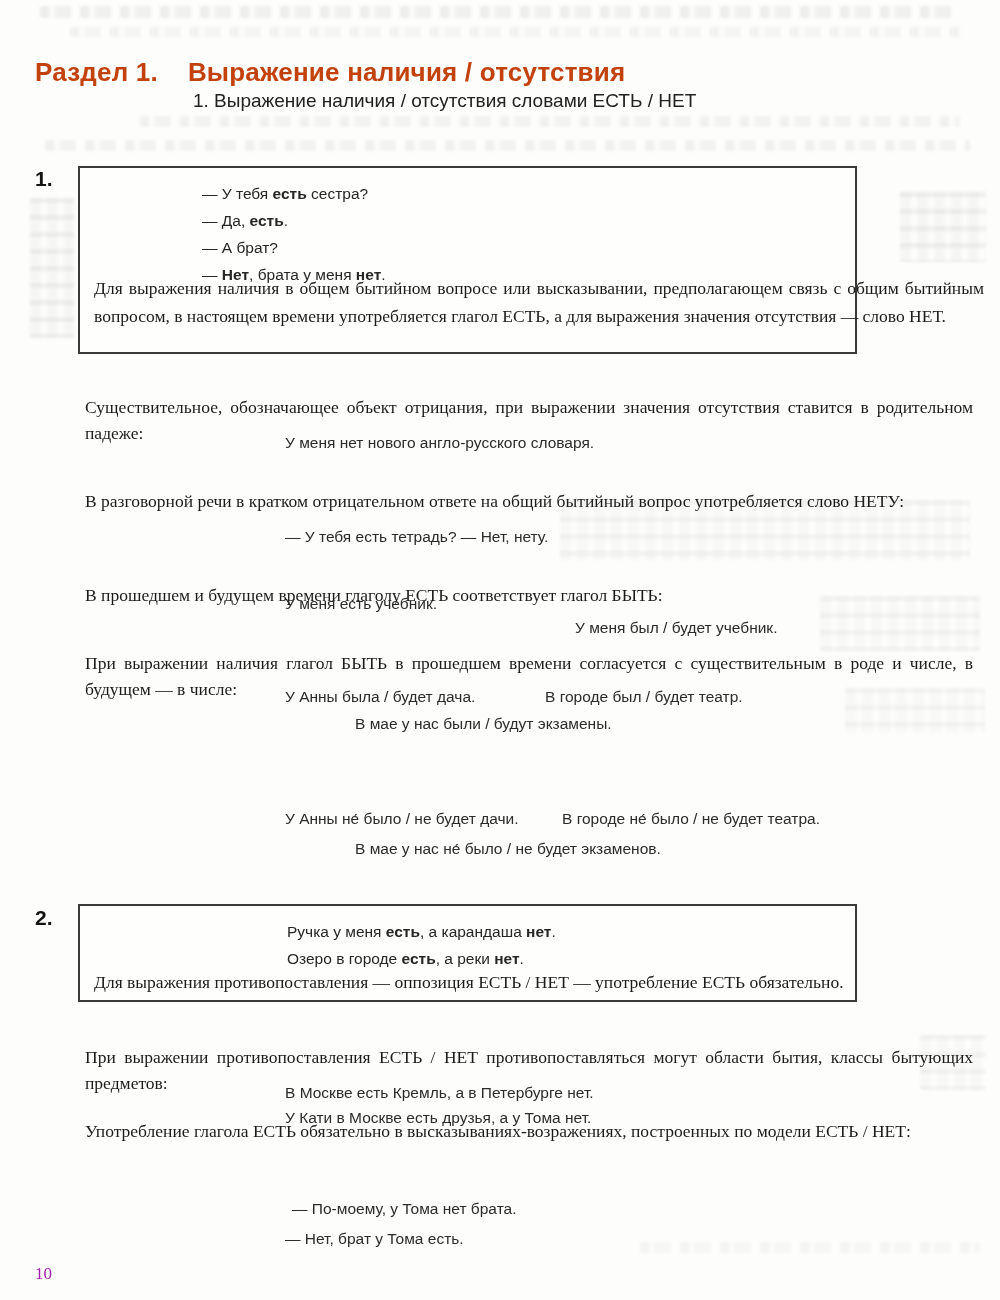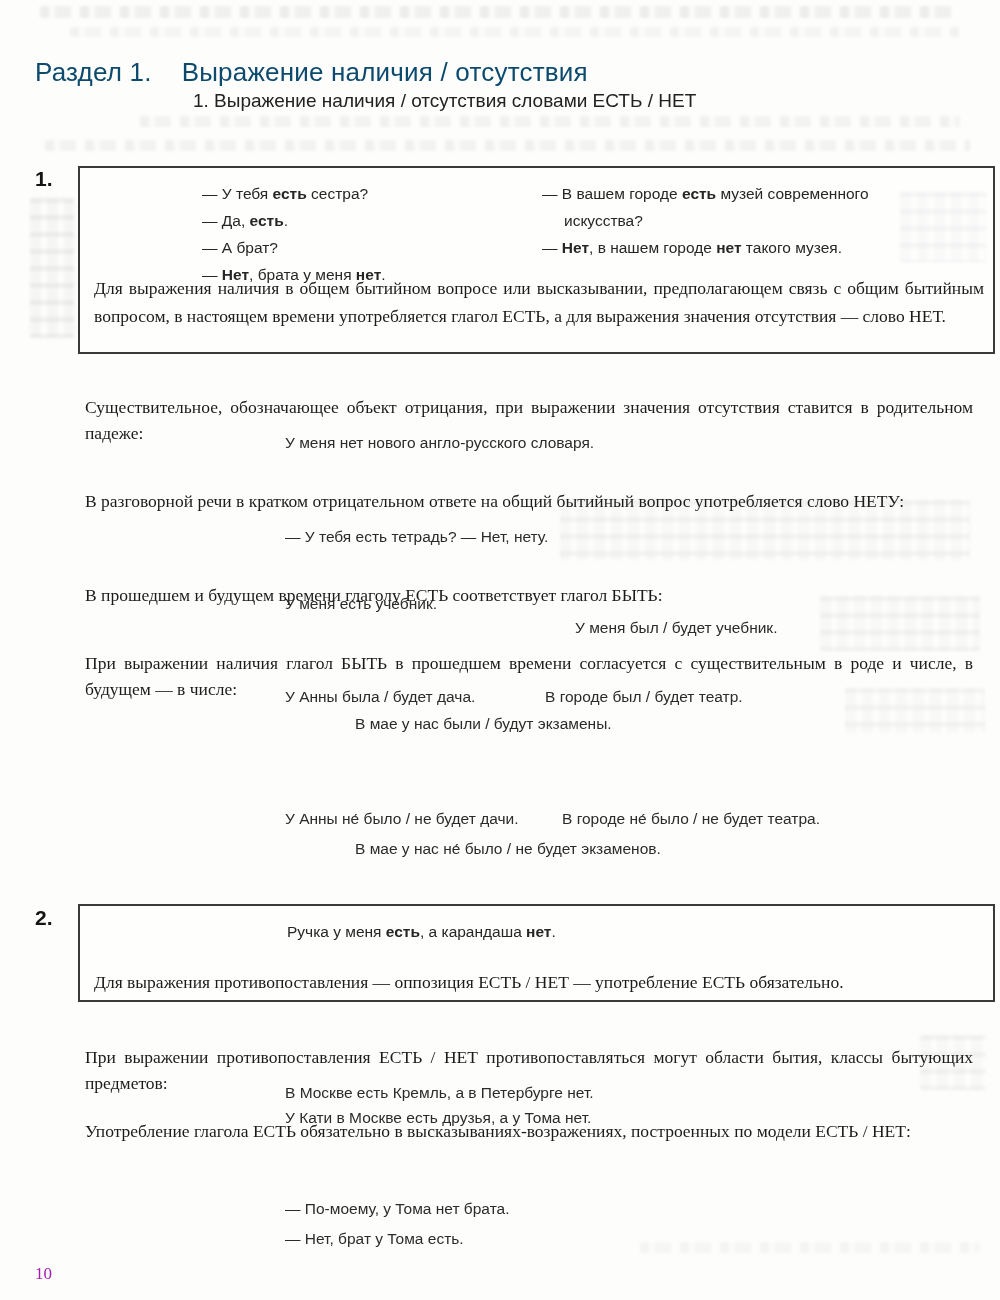--- a/index.html
+++ b/index.html
@@ -8,21 +8,21 @@
     width:1000px;height:1300px;
     background:#fdfdfc;
     overflow:hidden;
     font-family:"Liberation Serif", serif;
     color:#1c1c1c;
   }
   
   .title{
     position:absolute;left:35px;top:40px;
     font-family:"Liberation Sans", sans-serif;
-    font-weight:normal;font-size:26px;color:#0c4a6e;
+    font-weight:bold;font-size:26px;color:#c2410c;
     white-space:nowrap;letter-spacing:.2px;
   }
   .title .sec-label{margin-right:30px;}
   .subtitle{
     position:absolute;left:193px;top:90px;
     font-family:"Liberation Sans", sans-serif;
     font-size:19px;color:#222;white-space:nowrap;
   }
   .para{
     position:absolute;left:85px;width:888px;
@@ -33,21 +33,21 @@
     font-family:"Liberation Sans", sans-serif;
     font-size:15.5px;line-height:26px;color:#2b2b2b;white-space:nowrap;
   }
   .rule-label{
     position:absolute;left:35px;
     font-family:"Liberation Sans", sans-serif;
     font-weight:bold;font-size:21px;color:#141414;
   }
   
   .rule-box{
-    position:absolute;left:78px;width:917px;
+    position:absolute;left:78px;width:779px;
     border:2px solid #3a3a3a;
     background:rgba(255,255,255,.4);
     box-sizing:border-box;
   }
   .dline{
     font-family:"Liberation Sans", sans-serif;
     font-size:15.5px;line-height:27px;color:#262626;
     padding-left:22px;text-indent:-22px;
   }
   .dcol{position:absolute;}
@@ -99,24 +99,20 @@
   <div class="subtitle">1. Выражение наличия / отсутствия словами ЕСТЬ / НЕТ</div>
 
   <div class="rule-label" style="top:167px;">1.</div>
   <div class="rule-box" style="top:166px;height:188px;">
     <div class="dcol" style="left:122px;top:12px;width:320px;">
       <div class="dline"><span>— У тебя </span><span style="font-weight: 700;">есть</span><span> сестра?</span></div>
       <div class="dline"><span>— Да, </span><span style="font-weight: 700;">есть</span><span>.</span></div>
       <div class="dline"><span>— А брат?</span></div>
       <div class="dline"><span>— </span><span style="font-weight: 700;">Нет</span><span>, брата у меня </span><span style="font-weight: 700;">нет</span><span>.</span></div>
     </div>
-    <div class="dcol" style="left:462px;top:12px;width:372px;">
-      <div class="dline"><span>— В вашем городе </span><span style="font-weight: 700;">есть</span><span> музей современного искусства?</span></div>
-      <div class="dline"><span>— </span><span style="font-weight: 700;">Нет</span><span>, в нашем городе </span><span style="font-weight: 700;">нет</span><span> такого музея.</span></div>
-    </div>
     <div class="note" style="top:106px;">Для выражения наличия в общем бытийном вопросе или высказывании, предполагающем связь с общим бытийным вопросом, в настоящем времени употребляется глагол ЕСТЬ, а для выражения значения отсутствия — слово НЕТ.</div>
   </div>
 
   <p class="para" style="top:376px;">Существительное, обозначающее объект отрицания, при выражении значения отсутствия ставится в родительном падеже:</p>
   <div class="ex" style="left:285px;top:430px;">У меня нет нового англо-русского словаря.</div>
 
   <p class="para" style="top:470px;">В разговорной речи в кратком отрицательном ответе на общий бытийный вопрос употребляется слово НЕТУ:</p>
   <div class="ex" style="left:285px;top:524px;">— У тебя есть тетрадь? — Нет, нету.</div>
 
   <p class="para" style="top:564px;">В прошедшем и будущем времени глаголу ЕСТЬ соответствует глагол БЫТЬ:</p>
@@ -129,27 +125,28 @@
   <div class="ex" style="left:355px;top:711px;">В мае у нас были / будут экзамены.</div>
 
   <div class="ex" style="left:285px;top:806px;">У Анны не́ было / не будет дачи.</div>
   <div class="ex" style="left:562px;top:806px;">В городе не́ было / не будет театра.</div>
   <div class="ex" style="left:355px;top:836px;">В мае у нас не́ было / не будет экзаменов.</div>
 
   <div class="rule-label" style="top:906px;">2.</div>
   <div class="rule-box" style="top:904px;height:98px;">
     <div class="dcol" style="left:207px;top:12px;width:500px;">
       <div class="dline" style="padding-left:0;text-indent:0;"><span>Ручка у меня </span><span style="font-weight: 700;">есть</span><span>, а карандаша </span><span style="font-weight: 700;">нет</span><span>.</span></div>
+      <div class="dline" style="padding-left:0;text-indent:0;"><span>Озеро в городе </span><span style="font-weight: 700;">есть</span><span>, а реки </span><span style="font-weight: 700;">нет</span><span>.</span></div>
     </div>
     <div class="note" style="top:62px;">Для выражения противопоставления — оппозиция ЕСТЬ / НЕТ — употребление ЕСТЬ обязательно.</div>
   </div>
 
   <p class="para" style="top:1026px;">При выражении противопоставления ЕСТЬ / НЕТ противопоставляться могут области бытия, классы бытующих предметов:</p>
   <div class="ex" style="left:285px;top:1080px;">В Москве есть Кремль, а в Петербурге нет.</div>
   <div class="ex" style="left:285px;top:1105px;">У Кати в Москве есть друзья, а у Тома нет.</div>
 
   <p class="para" style="top:1100px;">Употребление глагола ЕСТЬ обязательно в высказываниях-возражениях, построенных по модели ЕСТЬ / НЕТ:</p>
-  <div class="ex" style="left:285px;top:1196px;">— По-моему, у Тома нет брата.</div>
+  <div class="ex" style="left:292px;top:1196px;">— По-моему, у Тома нет брата.</div>
   <div class="ex" style="left:285px;top:1226px;">— Нет, брат у Тома есть.</div>
 
   <div class="page-num">10</div>
 
 </div>
 
 </body></html>

